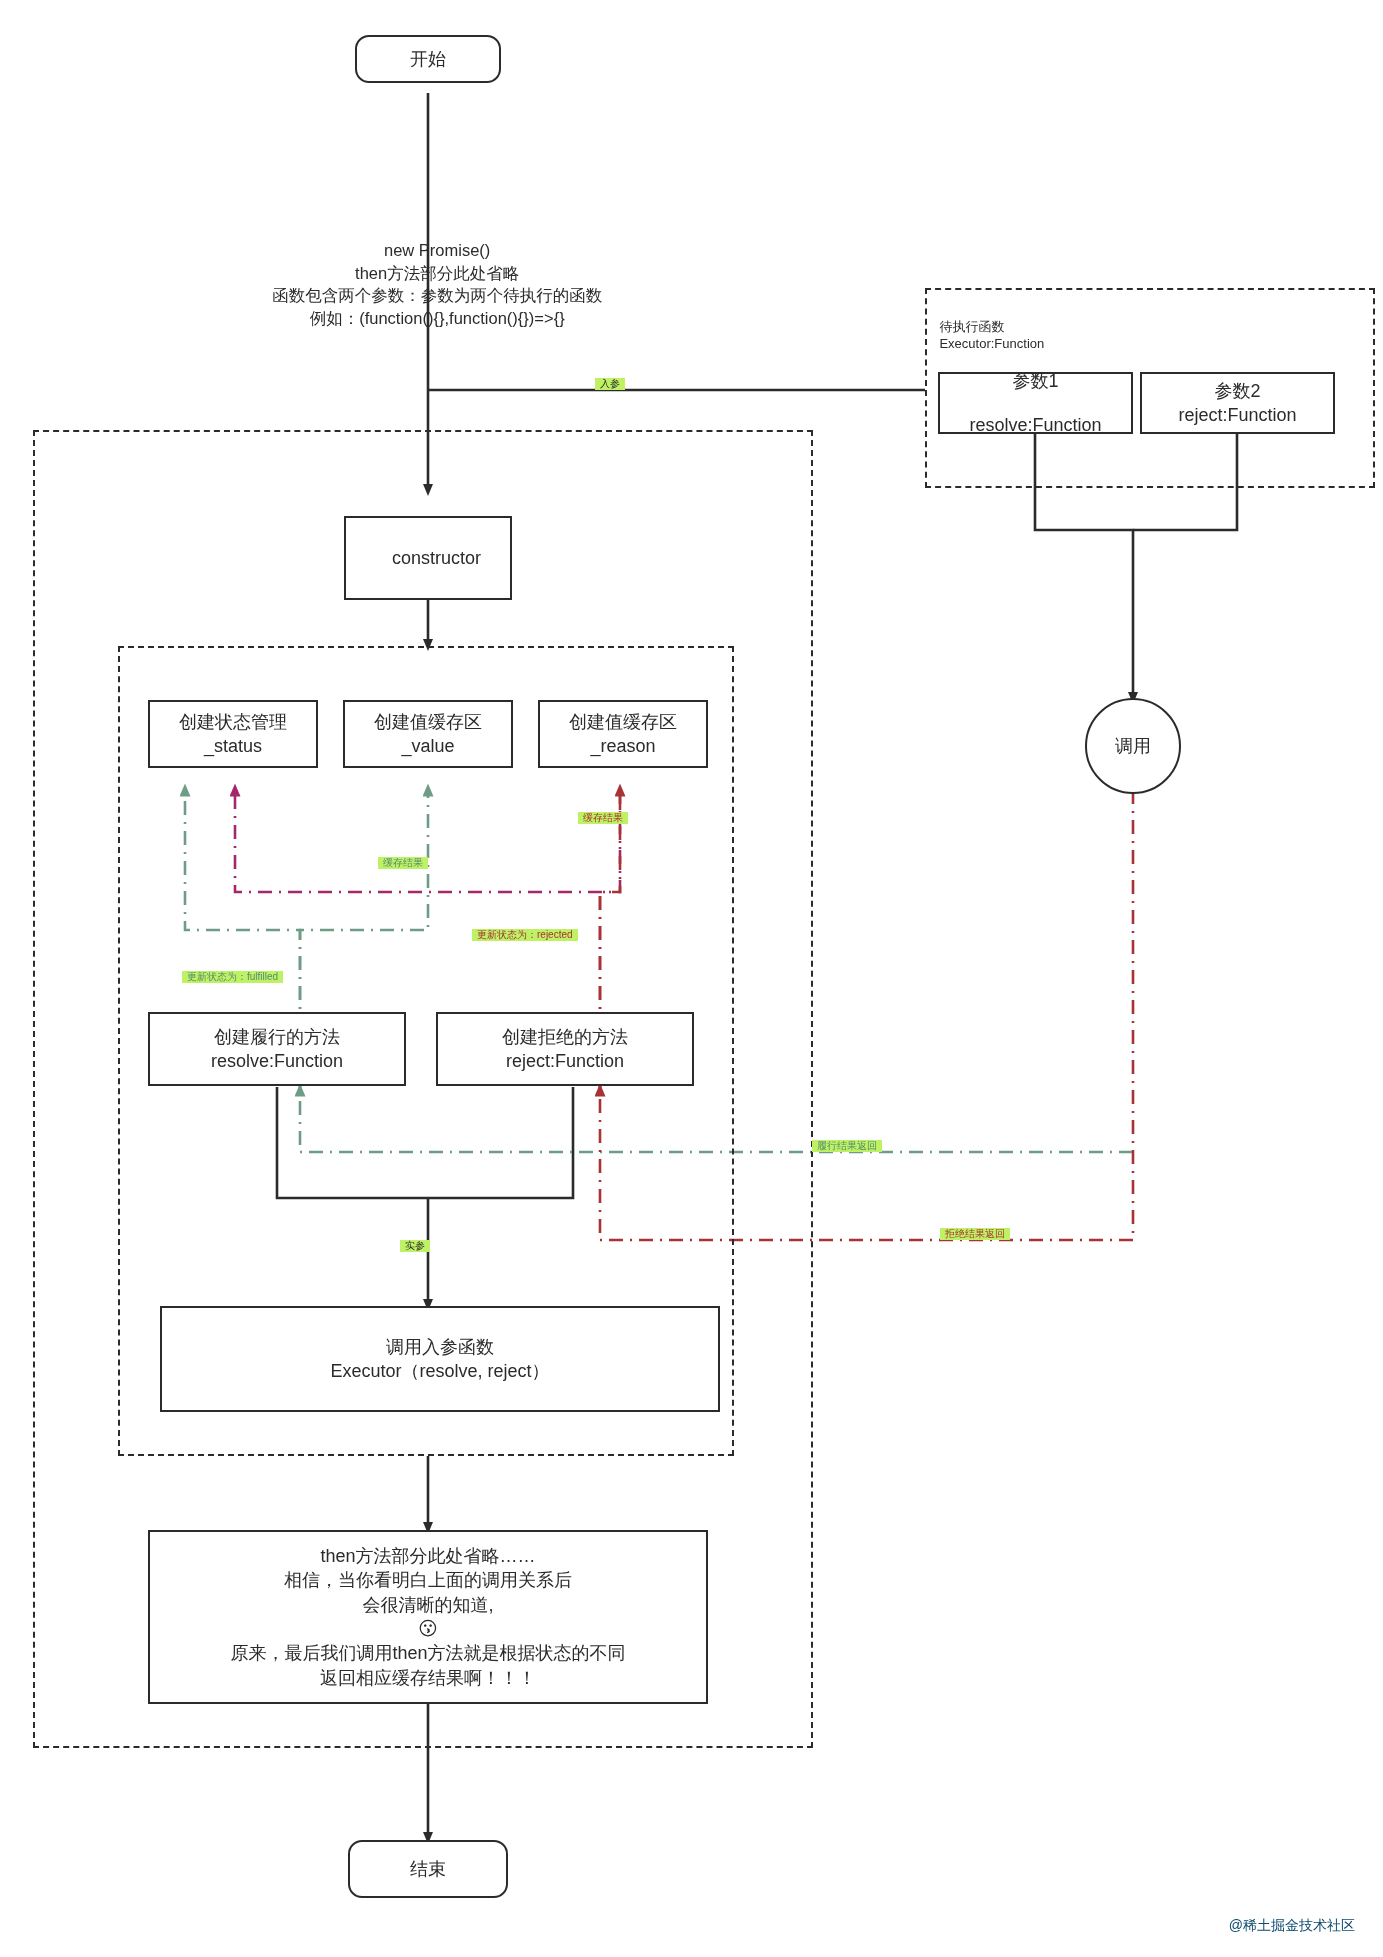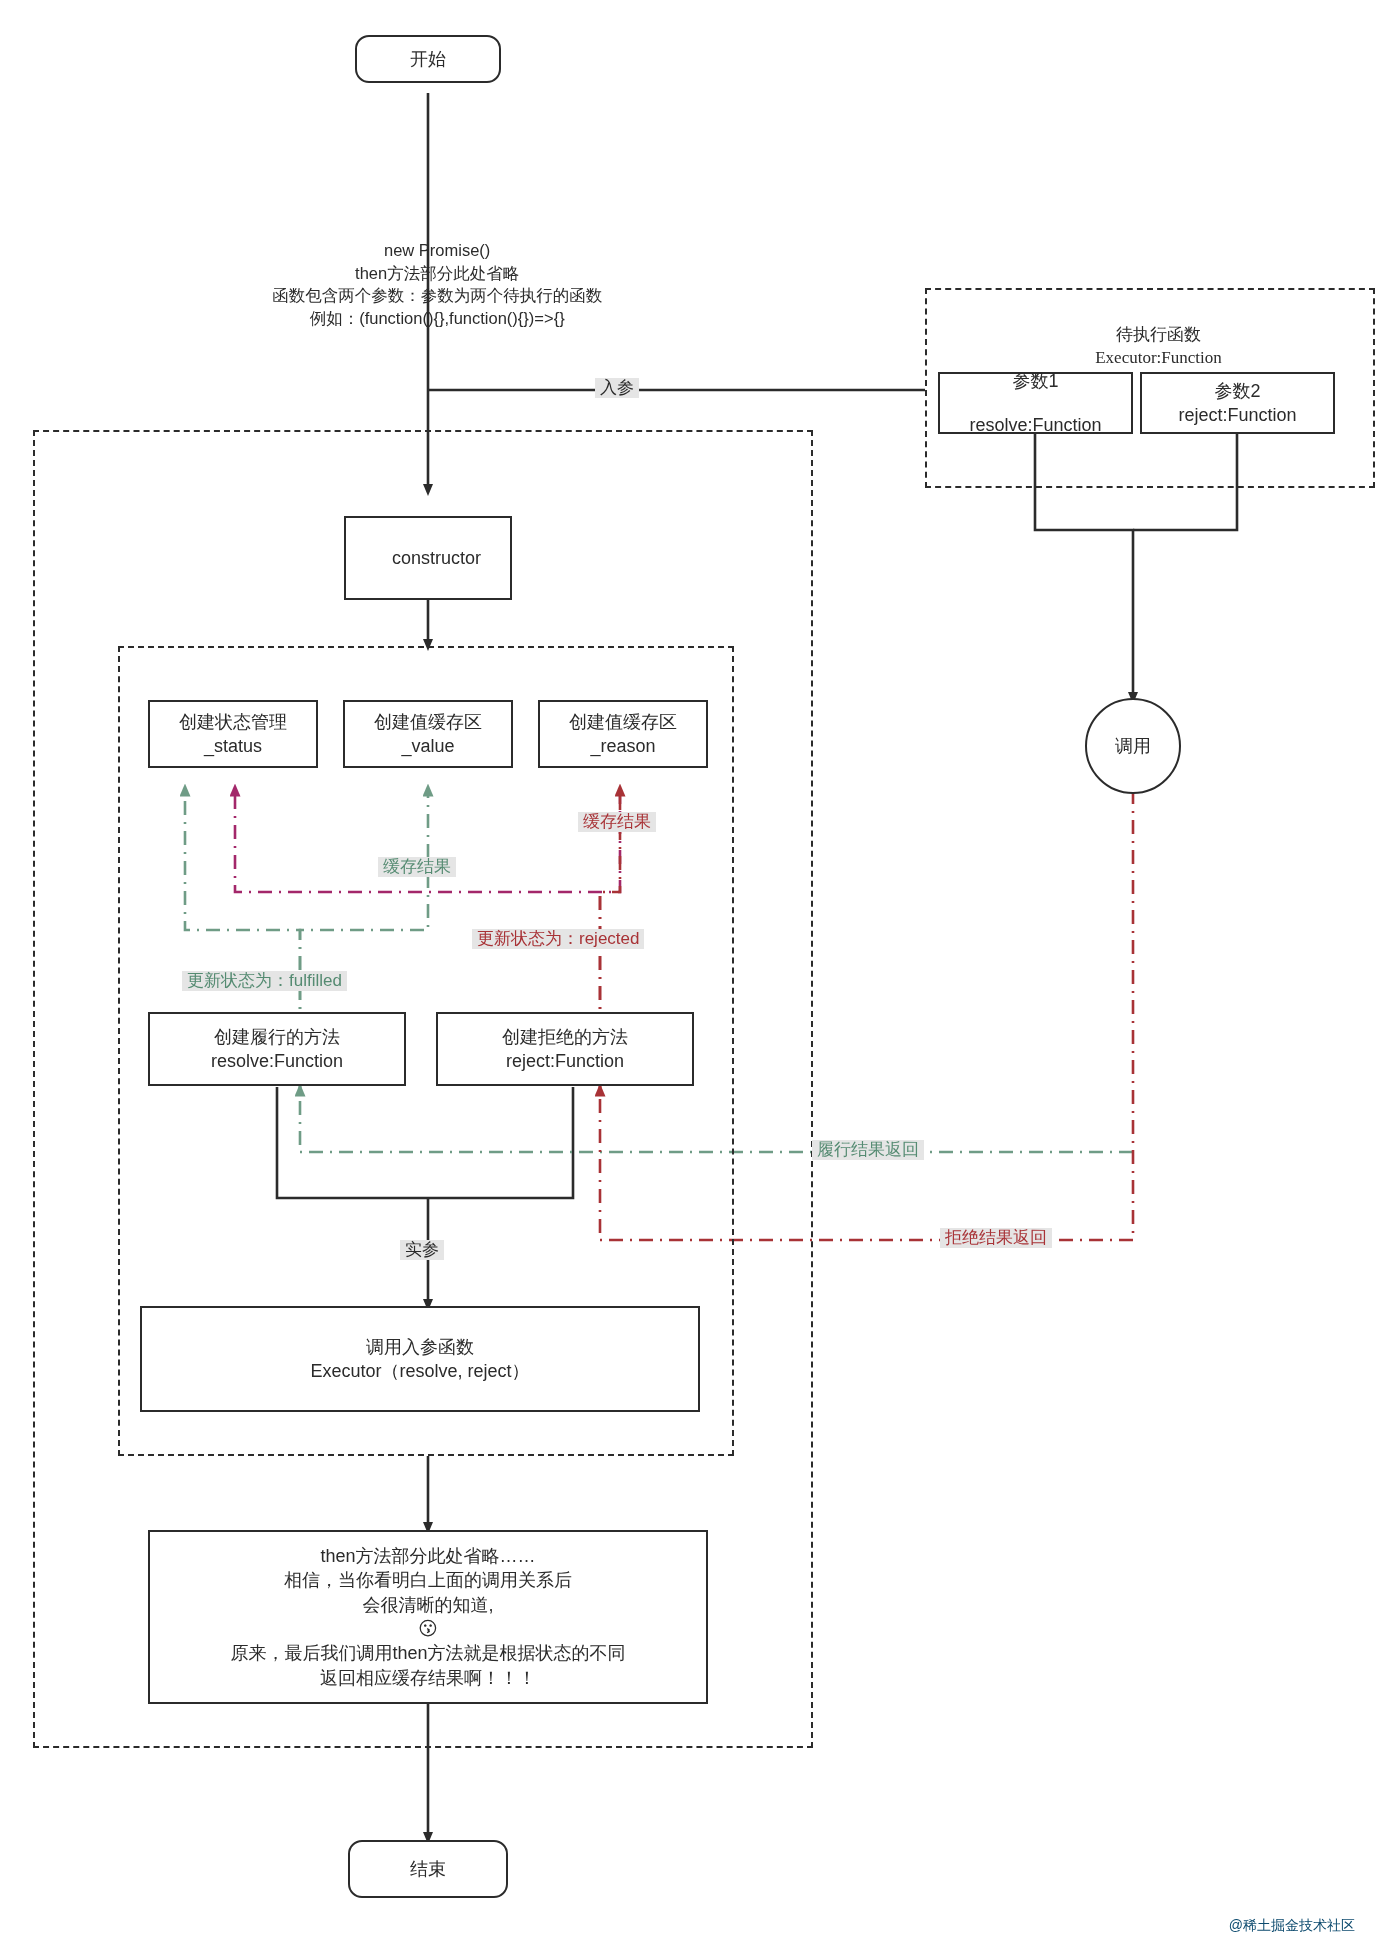--- a/index.html
+++ b/index.html
@@ -51,40 +51,38 @@
   .freetext {
     position: absolute;
     text-align: center;
     line-height: 1.38;
     font-size: 16.5px;
     color: #2b2b2b;
     white-space: pre;
   }
   .edge-label {
     position: absolute;
-    background: #e5e5e5;
+    background: #bef264;
     padding: 0 5px;
-    font-size: 17px;
+    font-size: 10px;
     white-space: nowrap;
     line-height: 1.2;
   }
   .dashbox {
     position: absolute;
     box-sizing: border-box;
     border: 2.5px dashed #2b2b2b;
     background: transparent;
   }
   .dashbox-title {
     position: absolute;
-    text-align: center;
-    font-size: 17px;
+    font-size: 13px;
     line-height: 1.36;
     white-space: pre;
     background: transparent;
-    font-family: Liberation Serif, serif;
   }
   .green { color: #558b72; }
   .red { color: #a83236; }
   .emoji { font-size: 19px; line-height: 1.3; }
   .wm {
     position: absolute;
     right: 28px;
     bottom: 22px;
     font-size: 14px;
     color: #0c4a6e;
@@ -241,21 +239,21 @@
     <span>履行结果返回</span>
   </div>
   <div class="edge-label red" style="left:940px; top:1228px;">
     <span>拒绝结果返回</span>
   </div>
 
   <div class="edge-label" style="left:400px; top:1240px;">
     <span>实参</span>
   </div>
 
-  <div class="node rect" style="left:140px; top:1306px; width:560px; height:106px;">
+  <div class="node rect" style="left:160px; top:1306px; width:560px; height:106px;">
     <span class="ln">调用入参函数</span>
     <span class="ln">Executor（resolve, reject）</span>
   </div>
 
   <div class="node rect" style="left:148px; top:1530px; width:560px; height:174px;">
     <span class="ln">then方法部分此处省略……</span>
     <span class="ln">相信，当你看明白上面的调用关系后</span>
     <span class="ln">会很清晰的知道,</span>
     <span class="ln emoji">😗</span>
     <span class="ln">原来，最后我们调用then方法就是根据状态的不同</span>

